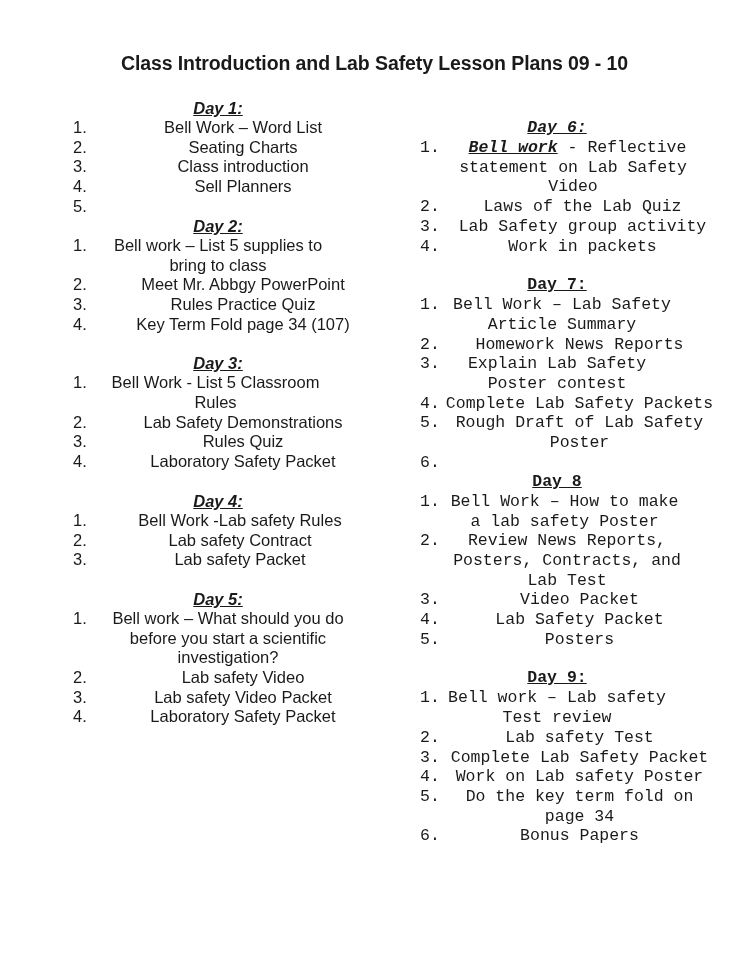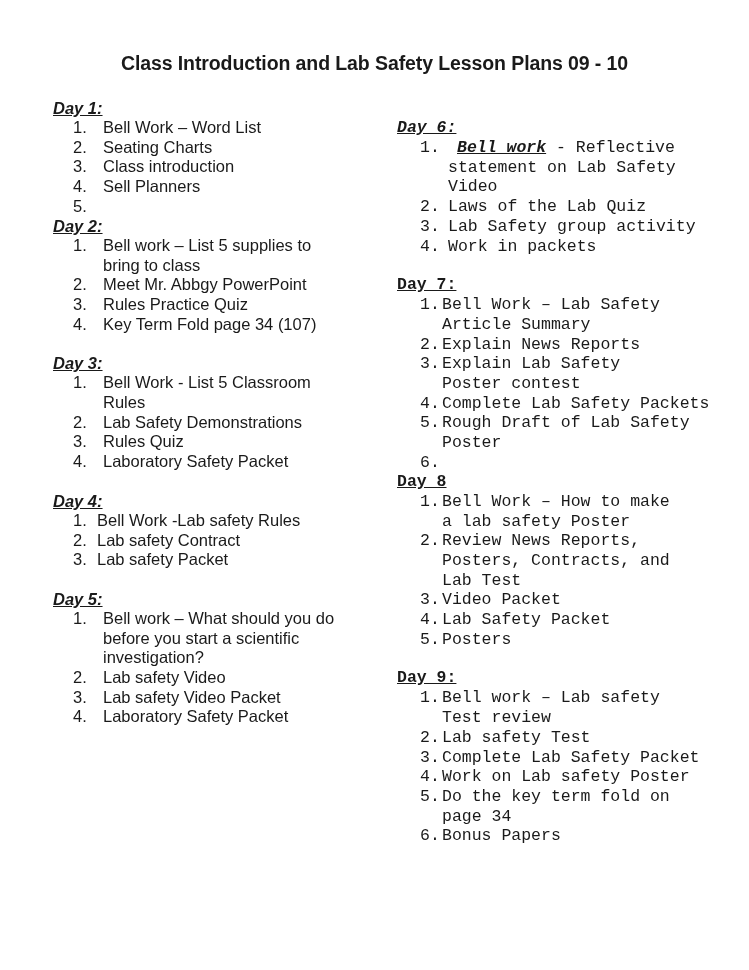--- a/index.html
+++ b/index.html
@@ -21,20 +21,21 @@
       width: 749px;
       top: 52px;
       text-align: center;
       font-weight: bold;
       font-size: 19.5px;
       letter-spacing: -0.1px;
     }
     .col {
       position: absolute;
       top: 98px;
+      text-align: center;
     }
     .col-left { left: 53px; width: 330px; }
     .col-right { left: 397px; width: 320px; font-family: Liberation Mono, monospace; }
     .day {
       margin-bottom: 19px;
     }
     .day-heading {
       font-size: 16.5px;
       font-weight: bold;
       font-style: italic;
@@ -140,21 +141,21 @@
       <li><span class="num">2.</span><span>Laws of the Lab Quiz</span></li>
       <li><span class="num">3.</span><span>Lab Safety group activity</span></li>
       <li><span class="num">4.</span><span>Work in packets</span></li>
     </ol>
   </section>
 
   <section class="day">
     <div class="day-heading plain">Day 7:</div>
     <ol class="right">
       <li style="width:240px"><span class="num">1.</span><span>Bell Work – Lab Safety Article Summary</span></li>
-      <li><span class="num">2.</span><span>Explain News Reports</span></li>
+      <li><span class="num">2.</span><span>Homework News Reports</span></li>
       <li style="width:230px"><span class="num">3.</span><span>Explain Lab Safety Poster contest</span></li>
       <li><span class="num">4.</span><span>Complete Lab Safety Packets</span></li>
       <li><span class="num">5.</span><span>Rough Draft of Lab Safety Poster</span></li>
       <li><span class="num">6.</span></li>
     </ol>
   </section>
 
   <section class="day">
     <div class="day-heading plain">Day 8</div>
     <ol class="right">

